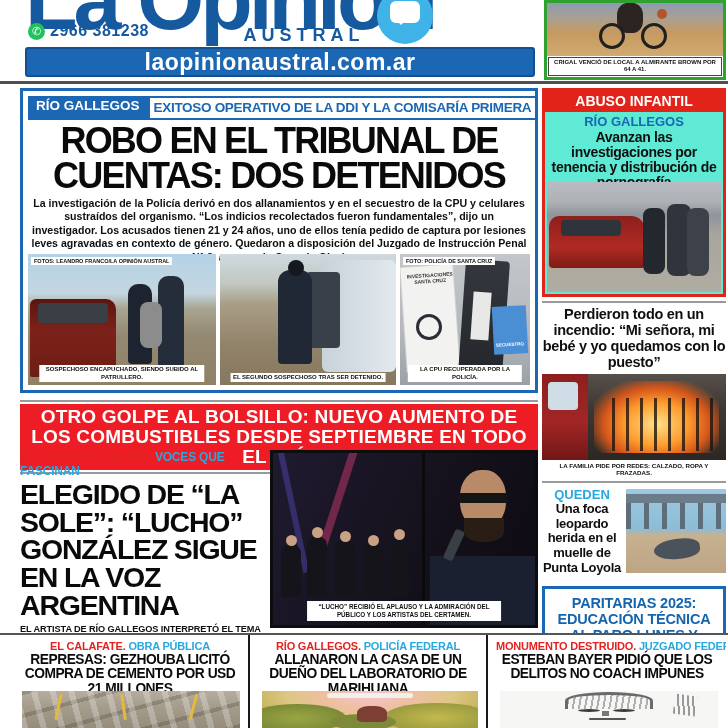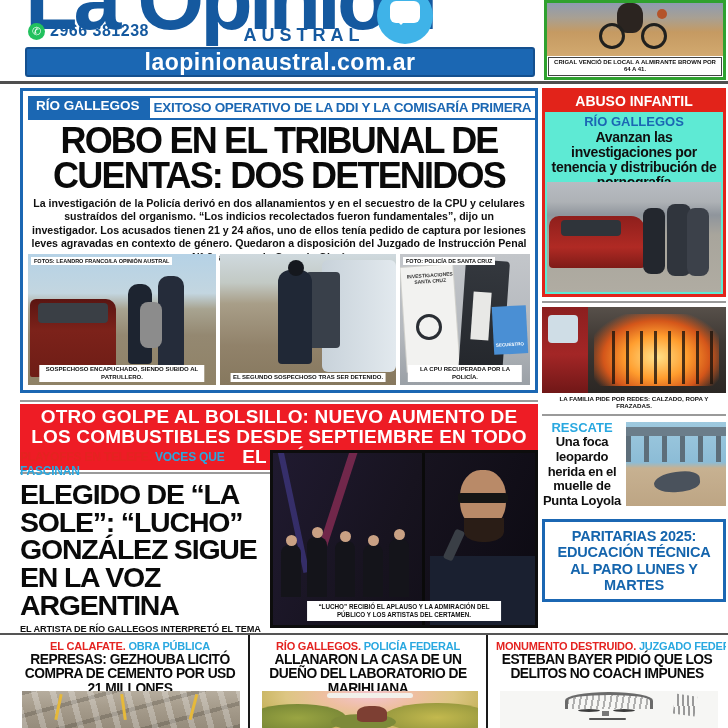--- a/index.html
+++ b/index.html
@@ -294,32 +294,33 @@
       <div class="sb1-photo">
         <i class="rc-car"></i>
         <i class="rc-win"></i>
         <i class="rc-f1"></i>
         <i class="rc-f2"></i>
         <i class="rc-f3"></i>
       </div>
     </div>
     <div class="sb-rule"></div>
     <div class="sb2">
+      <div class="sb2-headline">Perdieron todo en un incendio: “Mi señora, mi bebé y yo quedamos con lo puesto”</div>
       <div class="sb2-photo">
         <i class="fire-glow"></i>
         <i class="fire-frame"></i>
         <i class="fire-truck"></i>
         <i class="fire-truck-win"></i>
       </div>
       <div class="sb2-caption">LA FAMILIA PIDE POR REDES: CALZADO, ROPA Y FRAZADAS.</div>
     </div>
     <div class="sb-rule"></div>
     <div class="sb3">
       <div class="sb3-text">
-        <div class="sb3-tag">RESCATE</div>
+        <div class="sb3-tag">QUEDEN</div>
         <div class="sb3-headline">Una foca leopardo herida en el muelle de Punta Loyola</div>
       </div>
       <div class="sb3-photo">
         <i class="pier"></i>
         <i class="pier-legs"></i>
         <i class="seal"></i>
       </div>
     </div>
     <div class="sb-strike">PARITARIAS 2025: EDUCACIÓN TÉCNICA AL PARO LUNES Y MARTES</div>
   </div>

